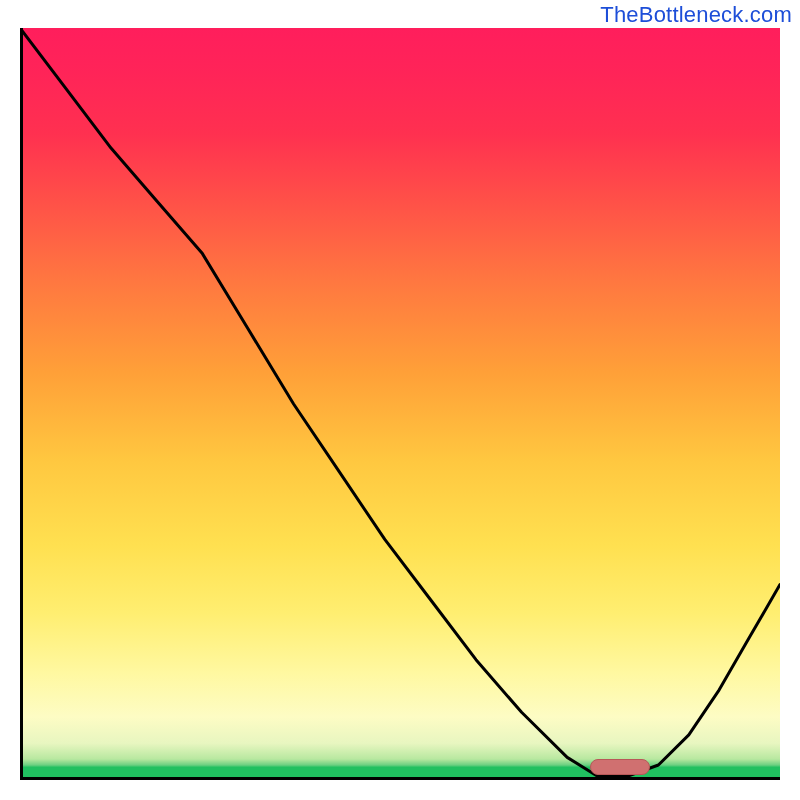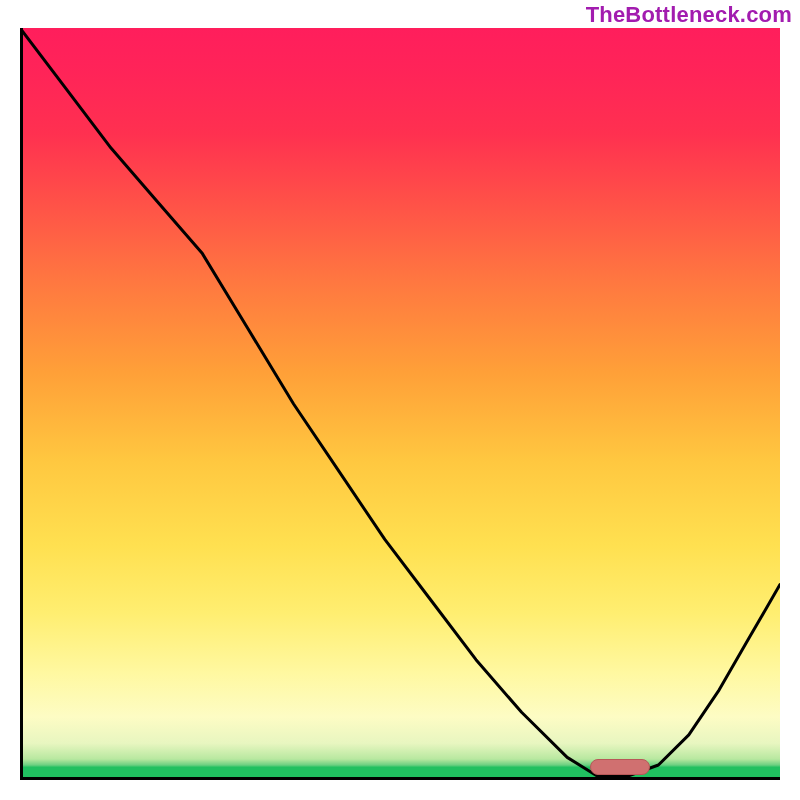--- a/index.html
+++ b/index.html
@@ -13,23 +13,23 @@
   }
   .wrap {
     position: relative;
     width: 800px;
     height: 800px;
   }
   .watermark {
     position: absolute;
     top: 2px;
     right: 8px;
-    color: #a21caf;
+    color: #1d4ed8;
     font-size: 22px;
-    font-weight: 700;
+    font-weight: 400;
     letter-spacing: 0.2px;
     z-index: 5;
     text-align: center;
   }
   .plot {
     position: absolute;
     left: 20px;
     top: 28px;
     width: 760px;
     height: 752px;

